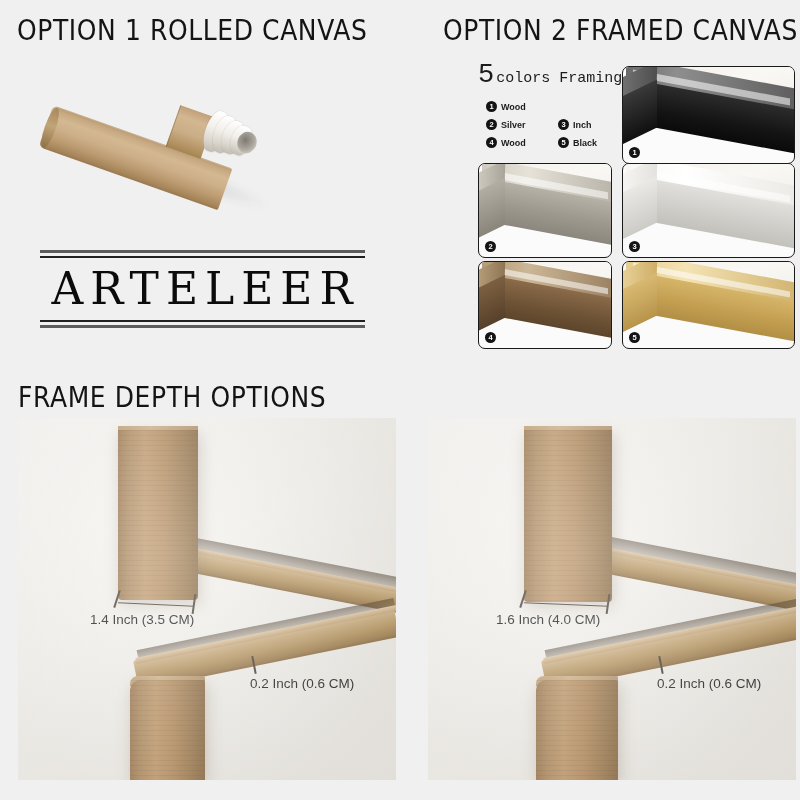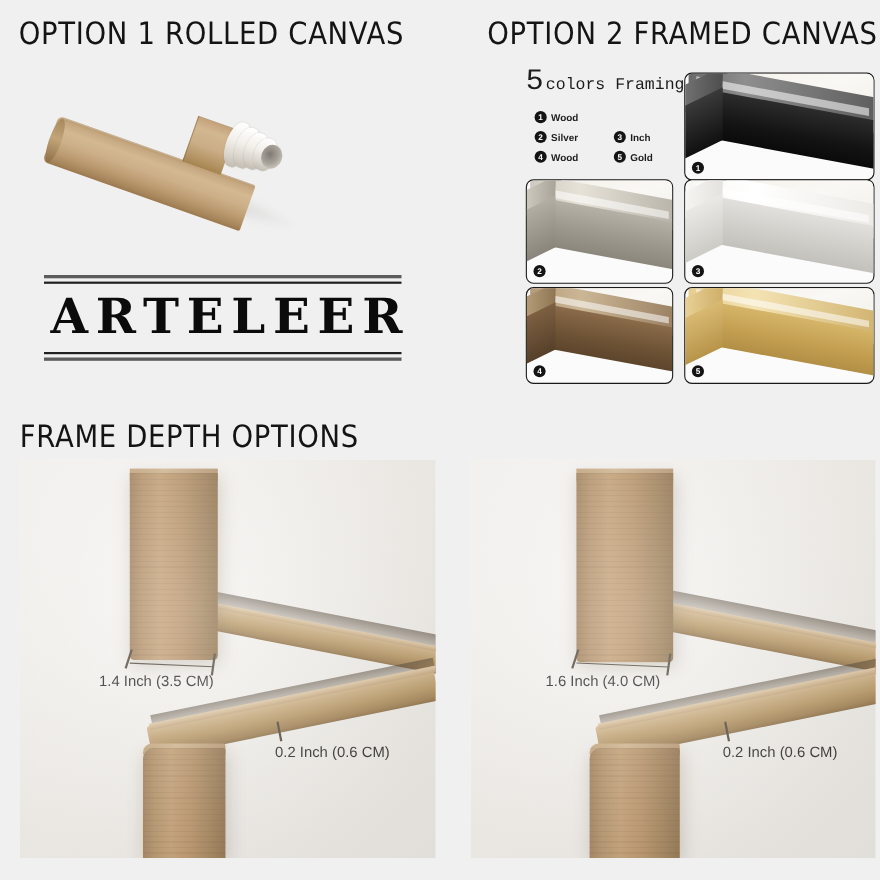--- a/index.html
+++ b/index.html
@@ -104,21 +104,21 @@
 
   
   .logo-block { position: absolute; left: 40px; top: 250px; width: 325px; }
   .rule { width: 100%; }
   .rule .thick { height: 3px; background: #5c5c5c; }
   .rule .thin  { height: 2px; background: #202020; margin-top: 3px; }
   .rule.bottom .thin { margin-top: 0; }
   .rule.bottom .thick { margin-top: 3px; }
   .brand {
     font-family: "DejaVu Serif", serif;
-    font-weight: 700;
+    font-weight: 400;
     font-size: 44px;
     letter-spacing: 7px;
     color: #0b0b0b;
     text-align: center;
     padding: 9px 0 9px 6px;
     line-height: 1;
   }
 
   
   .framing-legend { position: absolute; left: 478px; top: 62px; width: 140px; }
@@ -349,21 +349,21 @@
           <span class="lbl">Inch</span>
         </div>
       </div>
       <div class="legend-row">
         <div class="legend-item">
           <span class="badge">4</span>
           <span class="lbl">Wood</span>
         </div>
         <div class="legend-item">
           <span class="badge">5</span>
-          <span class="lbl">Gold</span>
+          <span class="lbl">Black</span>
         </div>
       </div>
     </div>
   </div>
 
   <div class="swatch sw1">
     <div class="corner c-black">
       <div class="art-face"></div>
       <div class="rail-top"></div>
         <div class="lip"></div>

